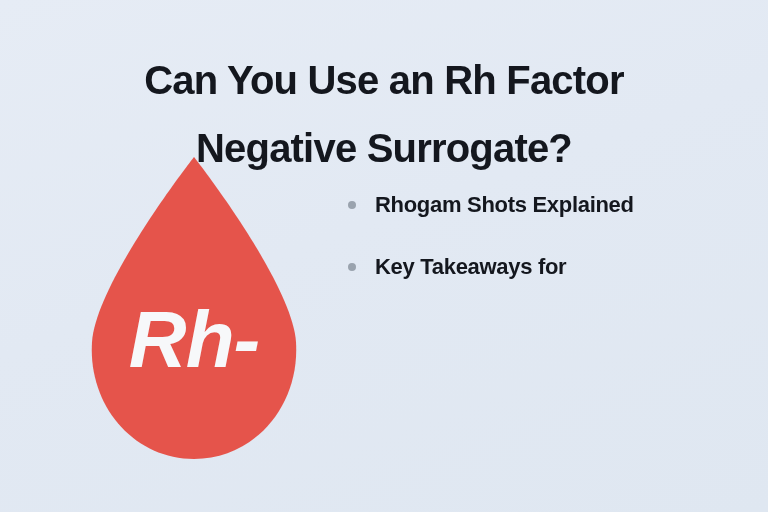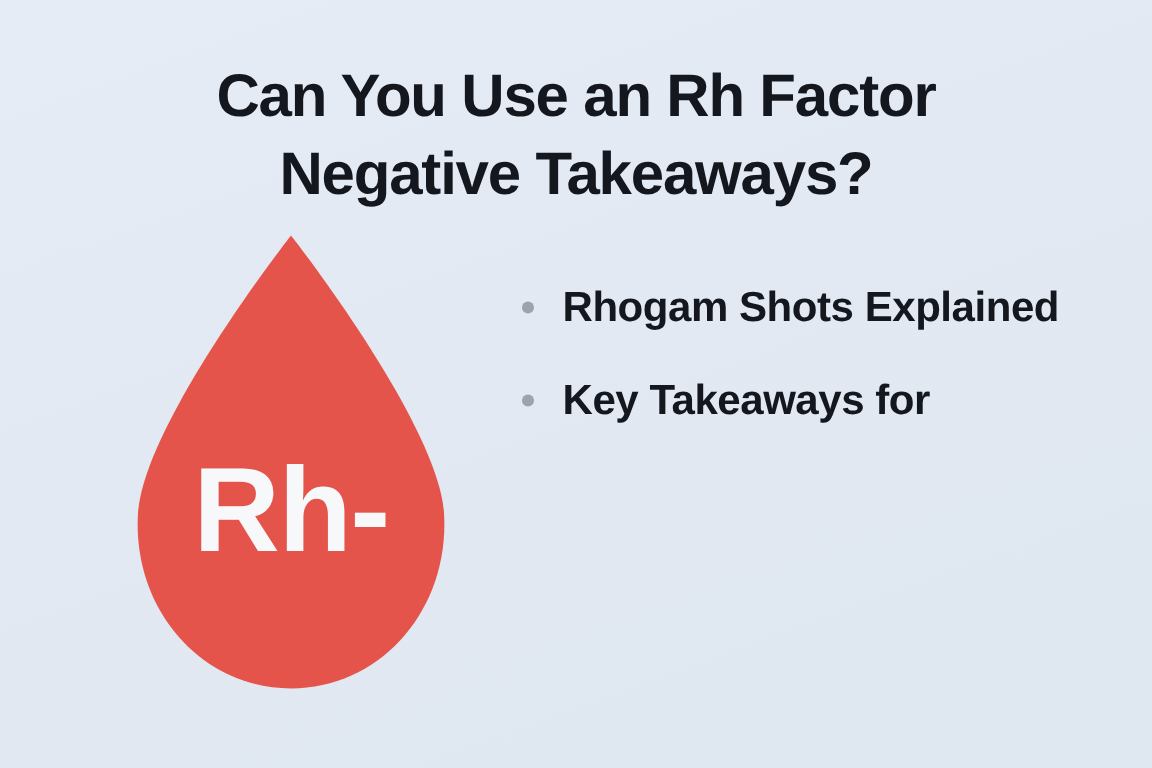--- a/index.html
+++ b/index.html
@@ -31,20 +31,21 @@
     text-align: center;
   }
   .title-line {
     display: block;
     font-size: 40px;
     font-weight: bold;
     letter-spacing: -0.8px;
     line-height: 52px;
     color: #14171e;
     white-space: nowrap;
+    margin-top: 16px;
   }
 
   
   .droplet-wrap {
     position: absolute;
     left: 86px;
     top: 154px;
     width: 216px;
     height: 308px;
   }
@@ -60,20 +61,21 @@
     position: absolute;
     left: 0;
     top: 146px;
     width: 216px;
     text-align: center;
     font-size: 80px;
     font-weight: bold;
     line-height: 80px;
     letter-spacing: -1px;
     color: #f7f8fa;
+    font-style: italic;
   }
 
   
   .bullets {
     position: absolute;
     left: 348px;
     top: 190px;
     width: 400px;
   }
   .bullet-row {
@@ -88,38 +90,38 @@
     flex: 0 0 auto;
     width: 8px;
     height: 8px;
     border-radius: 50%;
     background: #9aa3ae;
     margin-top: 11px;
     margin-right: 19px;
   }
   .bullet-text {
     flex: 1 1 auto;
-    font-size: 28px;
+    font-size: 22px;
     font-weight: bold;
     line-height: 30px;
     letter-spacing: -0.3px;
     color: #14171e;
   }
   .bullet-text .sub-line {
     display: block;
   }
 </style>
 </head>
 <body>
 
 <div id="infographic">
 
   <div class="title-block">
     <span class="title-line">Can You Use an Rh Factor</span>
-    <span class="title-line">Negative Takeaways?</span>
+    <span class="title-line">Negative Surrogate?</span>
   </div>
 
   <div class="droplet-wrap">
     <svg class="droplet-svg" viewBox="0 0 216 308" xmlns="http://www.w3.org/2000/svg">
       <path d="M108 3
                C108 3 206 128 210 188
                C214 252 168 305 108 305
                C48 305 2 252 6 188
                C10 128 108 3 108 3 Z" fill="#e5544b"></path>
     </svg>

